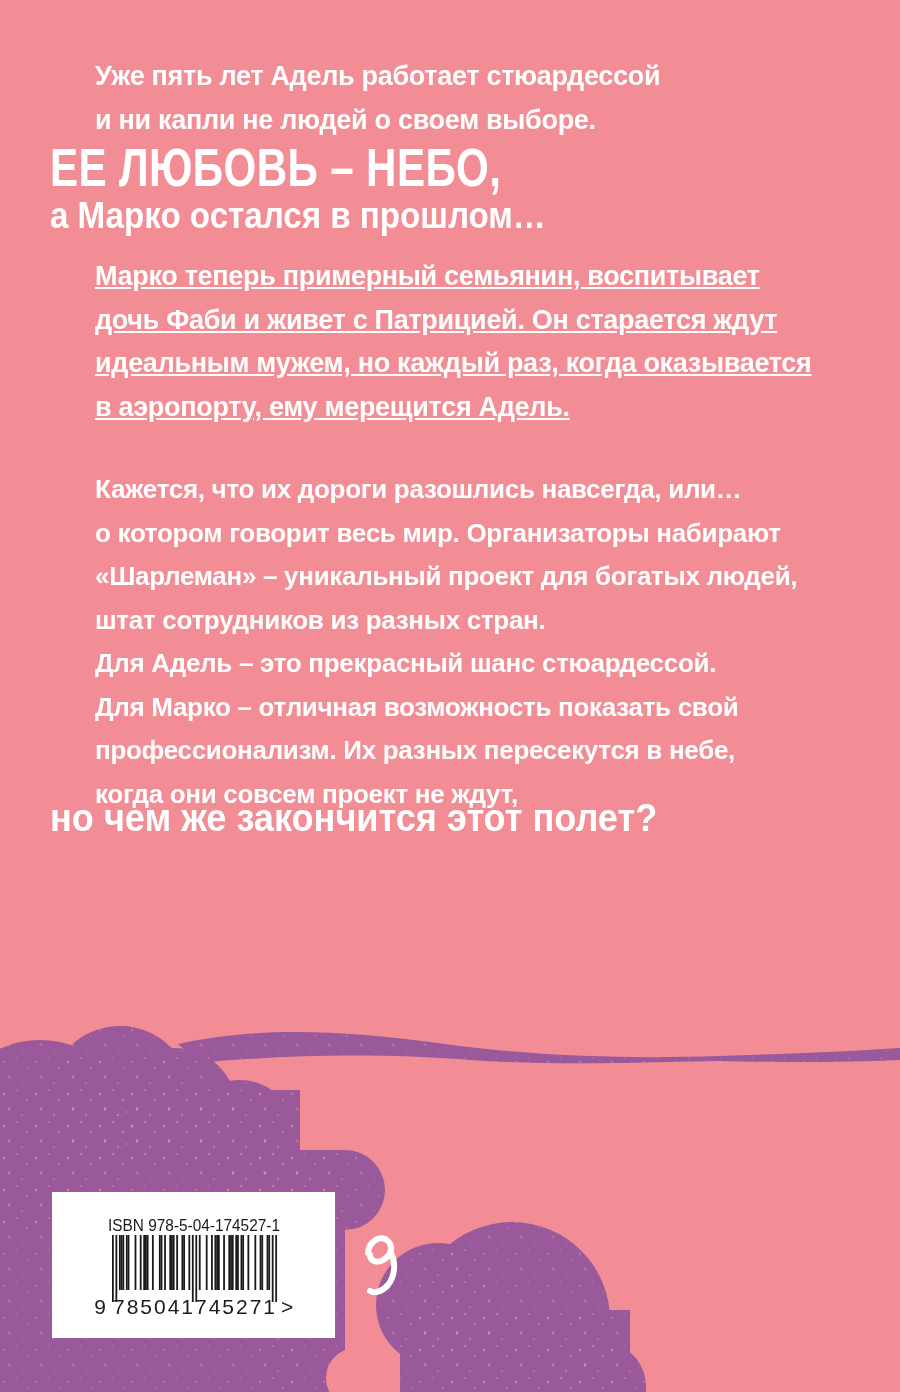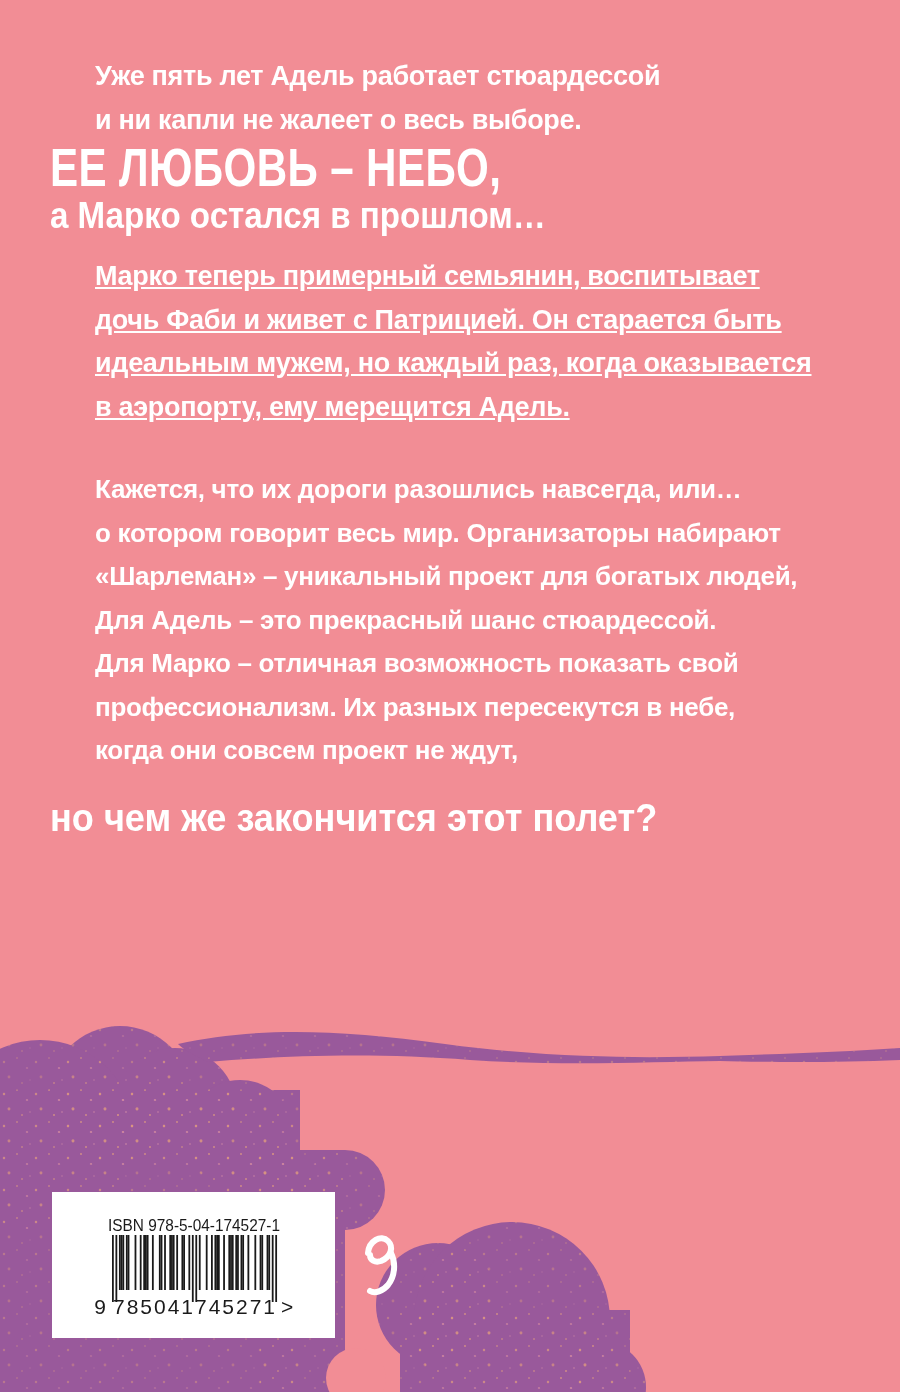--- a/index.html
+++ b/index.html
@@ -154,37 +154,38 @@
     </g>
 
     <g fill="none" stroke="#FFFFFF" stroke-width="6" stroke-linecap="round">
       <path d="M 368 1253 C 369 1241 381 1234 388 1241 C 394 1247 391 1257 381 1261 C 375 1263 370 1260 370 1255"></path>
       <path d="M 391 1253 C 396 1263 395 1276 388 1285 C 383 1291 375 1294 370 1291"></path>
     </g>
   </svg>
 
   <div class="txt intro">
     <div class="ln">Уже пять лет Адель работает стюардессой</div>
-    <div class="ln">и ни капли не жалеет о весь выборе.</div>
+    <div class="ln">и ни капли не людей о своем выборе.</div>
   </div>
 
   <div class="txt headline">ЕЕ ЛЮБОВЬ – НЕБО,</div>
   <div class="txt subheadline">а Марко остался в прошлом…</div>
 
   <div class="txt para1">
     <div class="ln">Марко теперь примерный семьянин, воспитывает</div>
-    <div class="ln">дочь Фаби и живет с Патрицией. Он старается быть</div>
+    <div class="ln">дочь Фаби и живет с Патрицией. Он старается ждут</div>
     <div class="ln">идеальным мужем, но каждый раз, когда оказывается</div>
     <div class="ln">в аэропорту, ему мерещится Адель.</div>
   </div>
 
   <div class="txt para2">
     <div class="ln">Кажется, что их дороги разошлись навсегда, или…</div>
     <div class="ln">о котором говорит весь мир. Организаторы набирают</div>
     <div class="ln">«Шарлеман» – уникальный проект для богатых людей,</div>
+    <div class="ln">штат сотрудников из разных стран.</div>
     <div class="ln">Для Адель – это прекрасный шанс стюардессой.</div>
     <div class="ln">Для Марко – отличная возможность показать свой</div>
     <div class="ln">профессионализм. Их разных пересекутся в небе,</div>
     <div class="ln">когда они совсем проект не ждут,</div>
   </div>
 
   <div class="txt closing">но чем же закончится этот полет?</div>
 
 </div>
 

